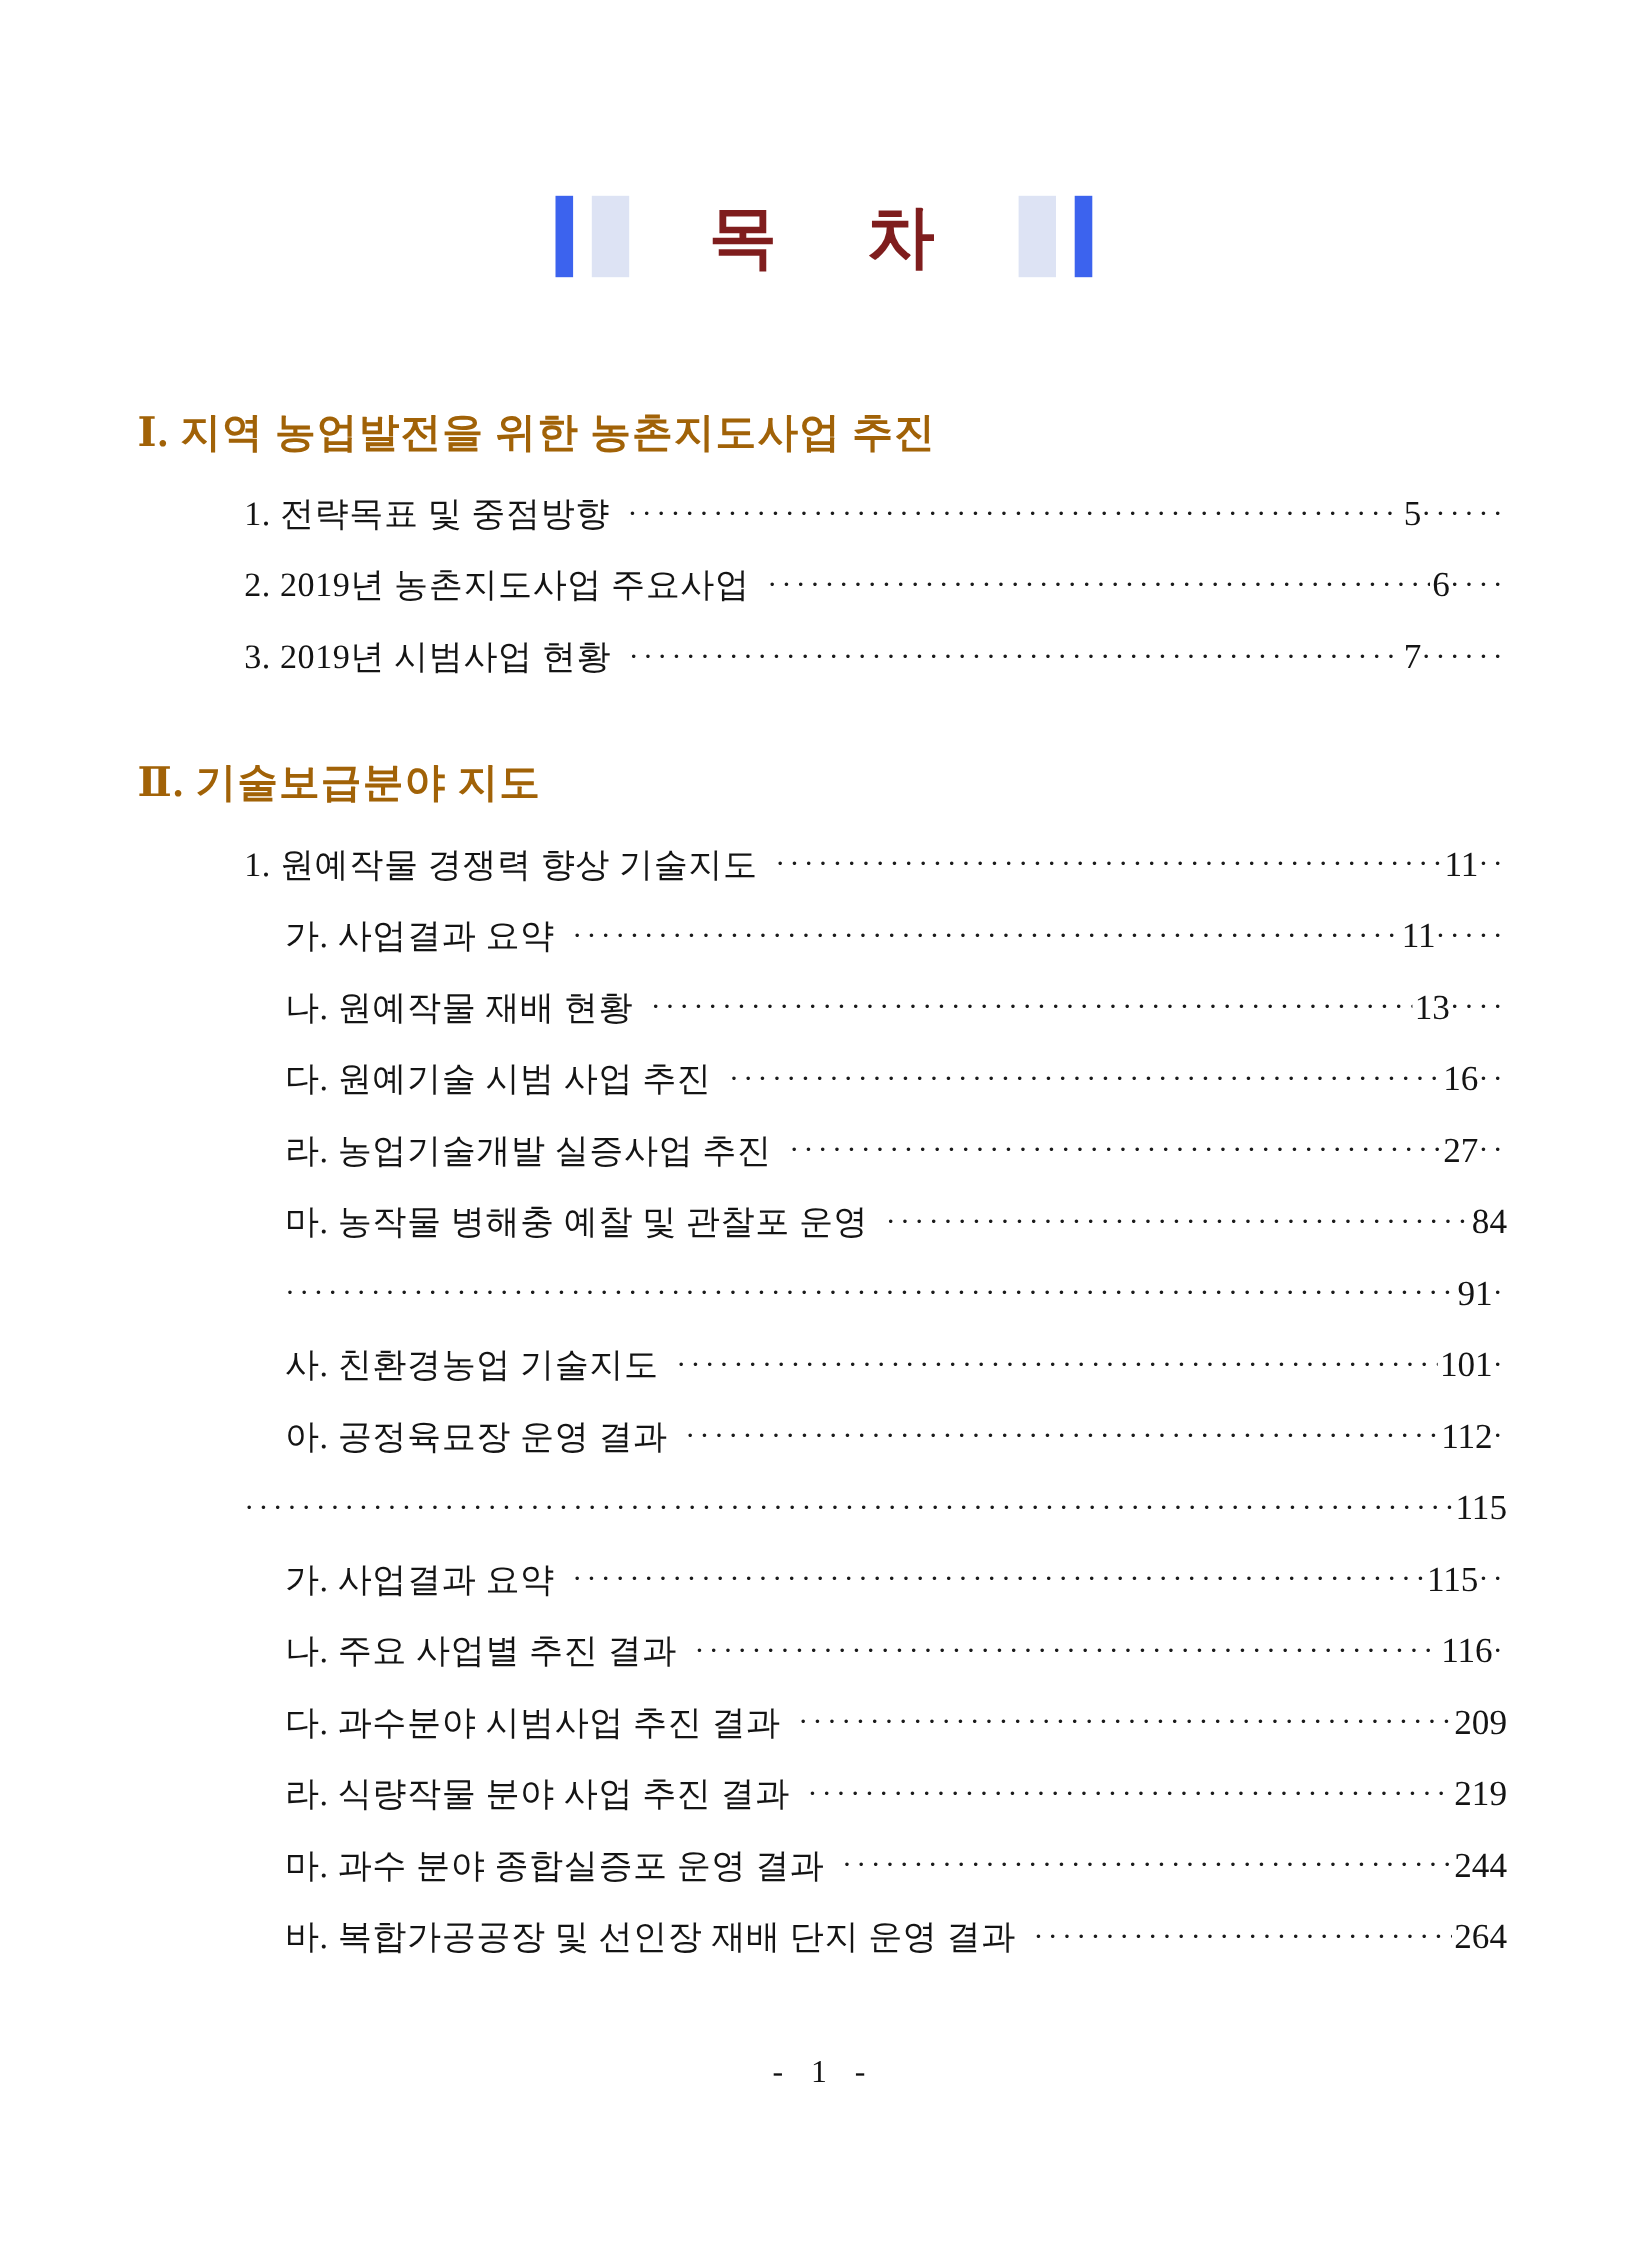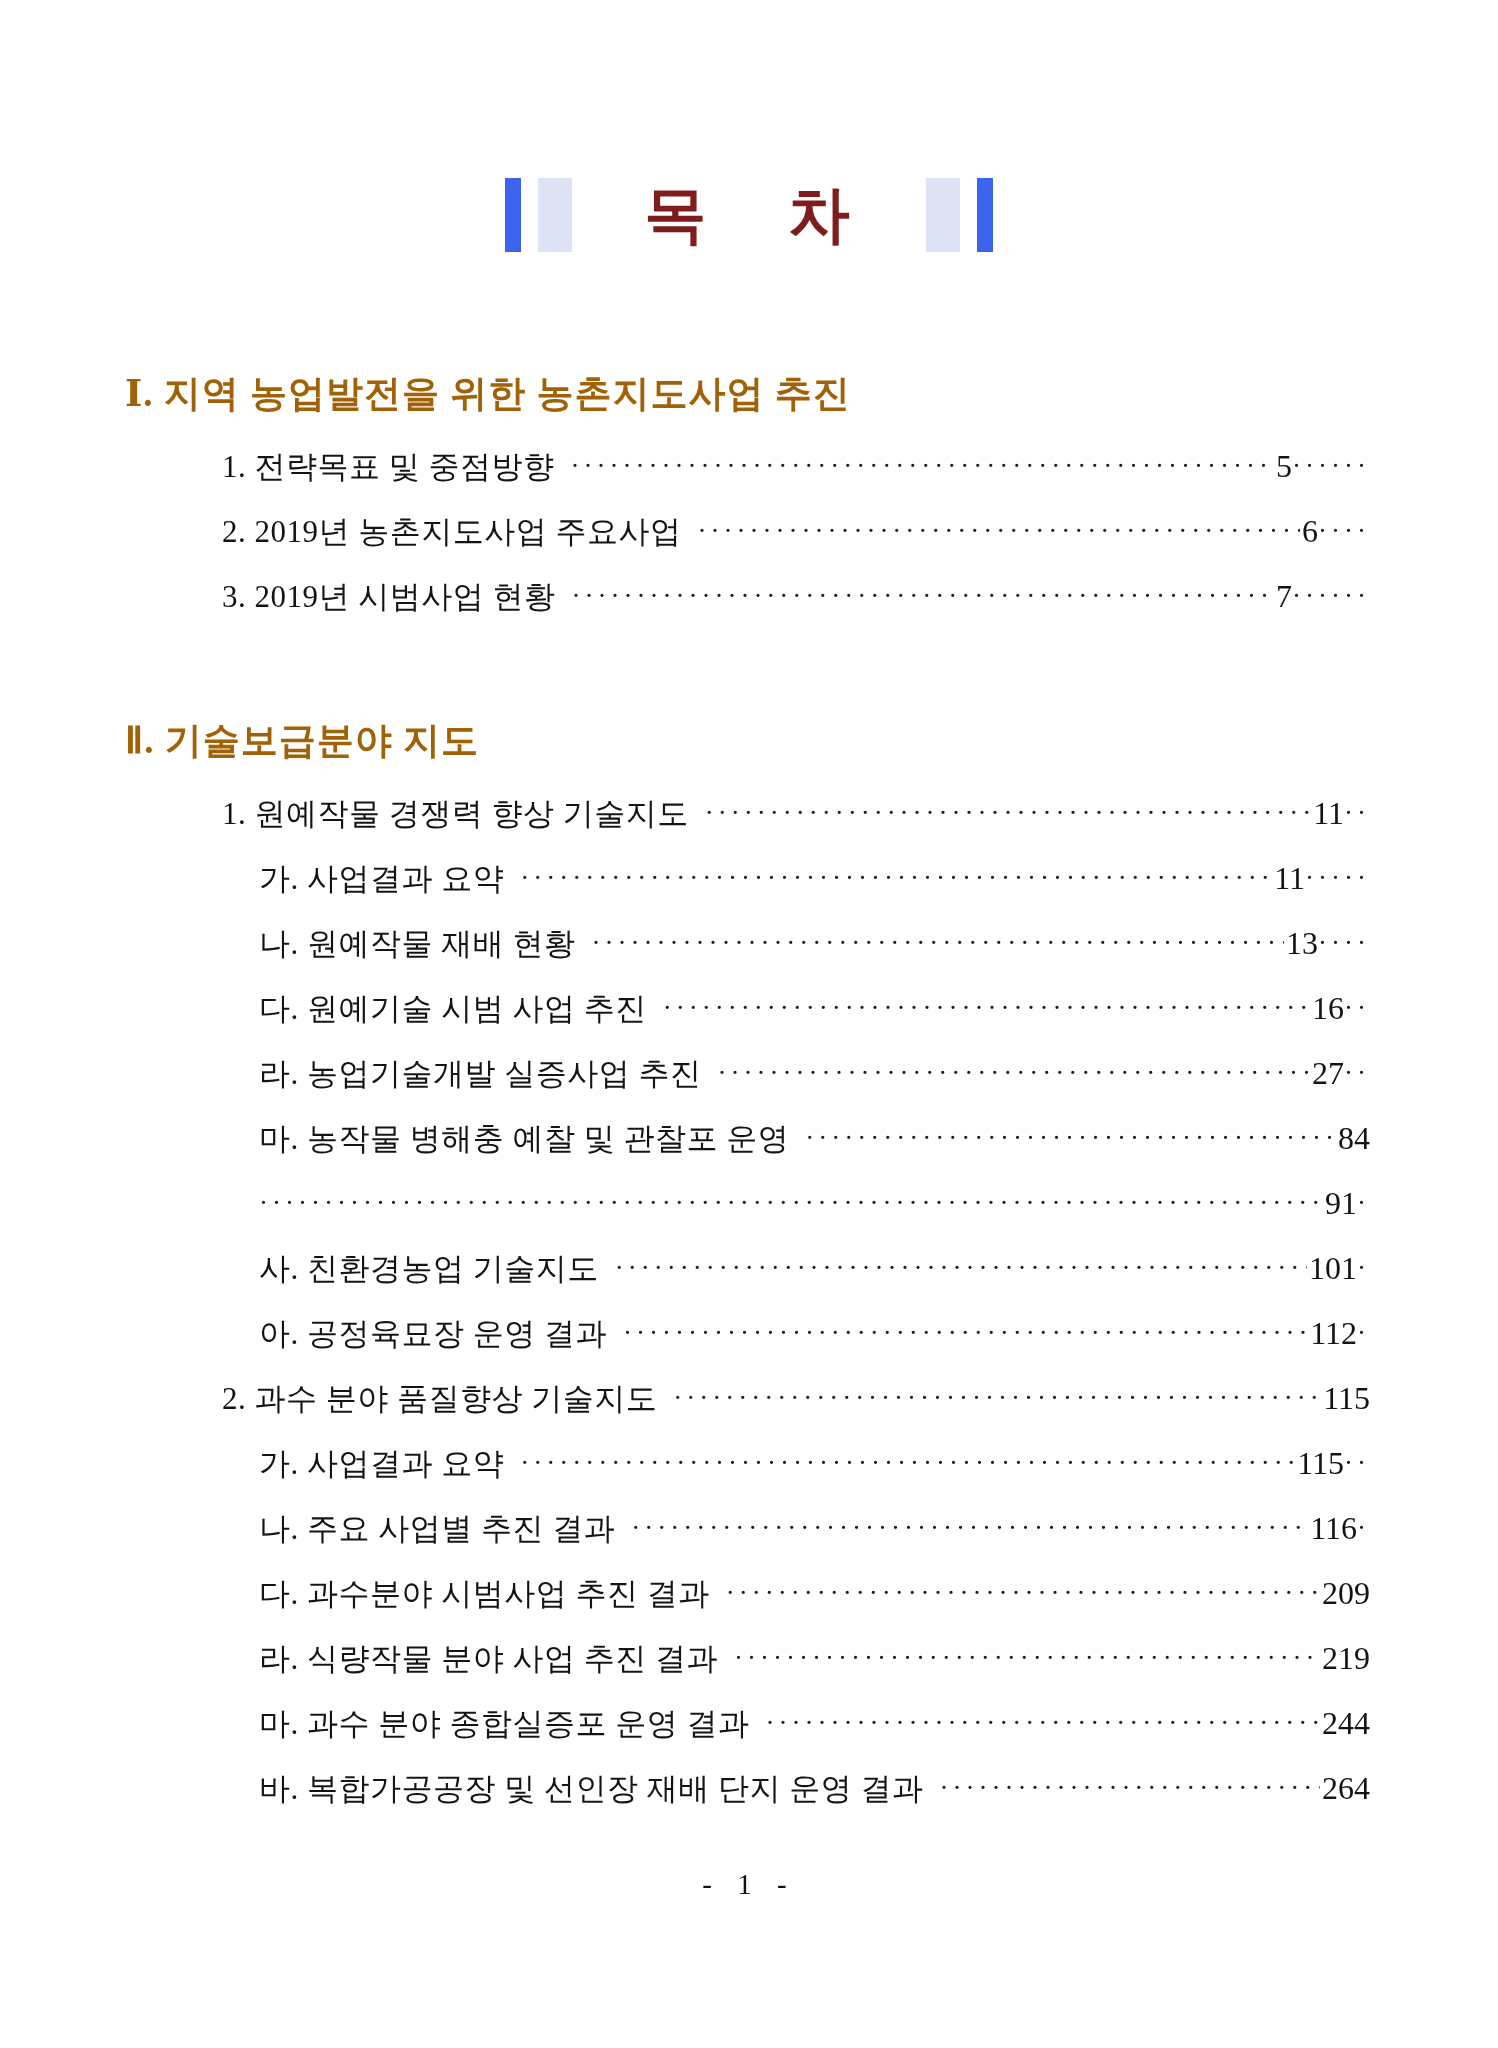--- a/index.html
+++ b/index.html
@@ -30,21 +30,21 @@
     letter-spacing:4px;
     word-spacing:58px;
     margin:0 72px;
     color:#7f1d1d;
     white-space:nowrap;
   }
 
   
   .toc { padding:0 128px 0 125px; }
   .toc-section-1 { margin-top:88px; }
-  .toc-section-2 { margin-top:86px;font-family:Liberation Serif, serif; }
+  .toc-section-2 { margin-top:58px; }
   .section-heading {
     font-size:37px;
     font-weight:bold;
     letter-spacing:1px;
     line-height:52px;
     color:#a16207;
     white-space:nowrap;
   }
   .section-items { margin-top:14px; }
 
@@ -183,21 +183,20 @@
   </div>
 
   <div class="toc-row level-2">
     <span class="label">아. 공정육묘장 운영 결과</span>
     <span class="leader">··························································································</span>
     <span class="pagenum">112</span>
     <span class="trail">·</span>
   </div>
 
   <div class="toc-row level-1">
-    <span class="label">2. 과수 분야 품질향상 기술지도</span>
     <span class="leader">··························································································</span>
     <span class="pagenum">115</span>
     <span class="trail"></span>
   </div>
 
   <div class="toc-row level-2">
     <span class="label">가. 사업결과 요약</span>
     <span class="leader">··························································································</span>
     <span class="pagenum">115</span>
     <span class="trail">··</span>

